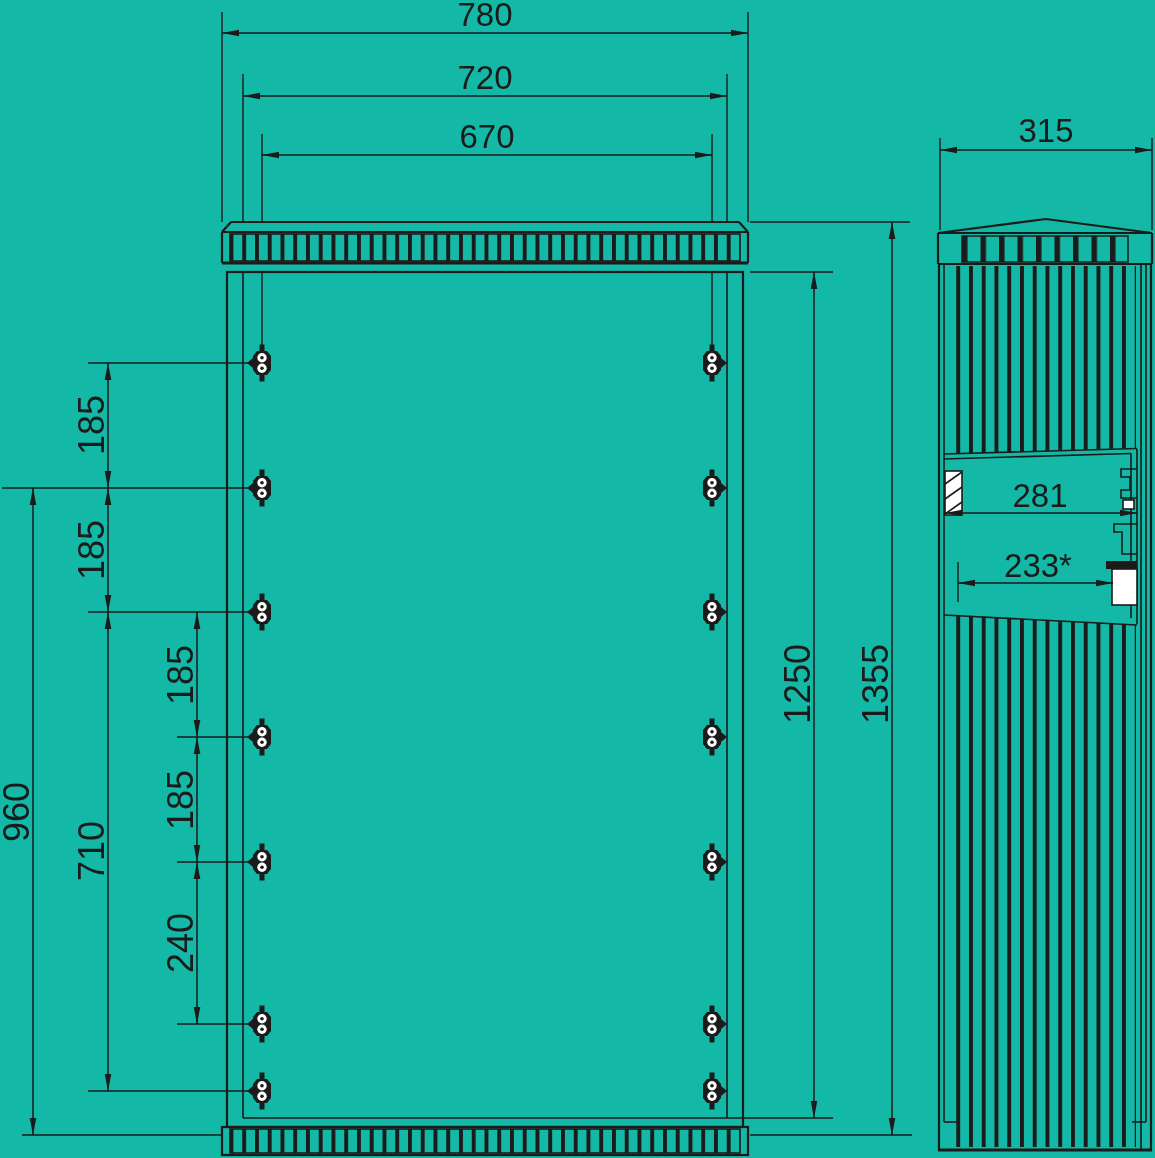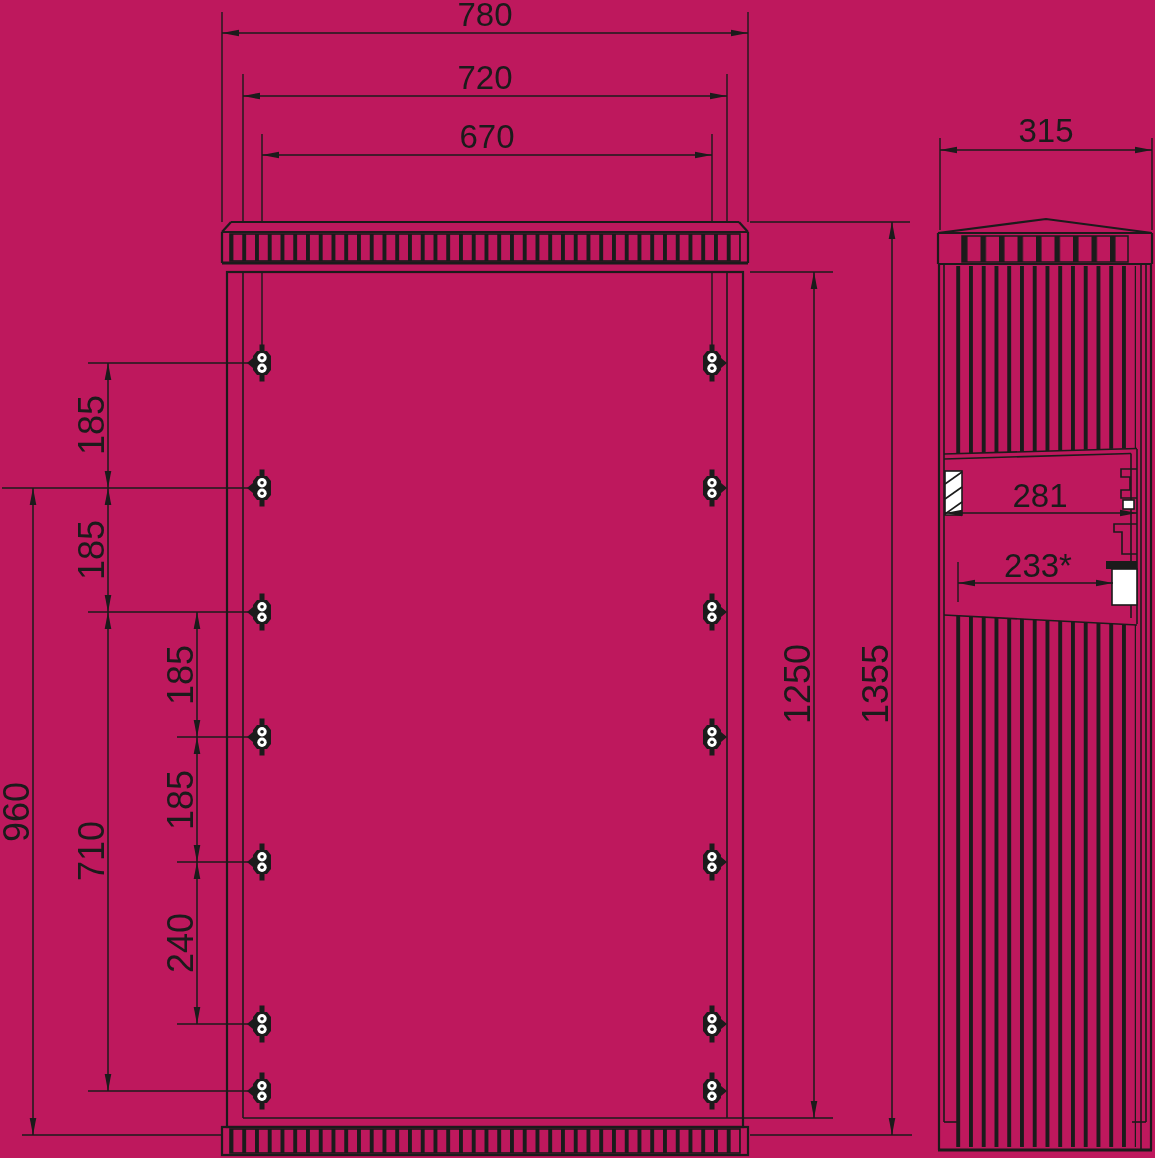--- a/index.html
+++ b/index.html
@@ -1,16 +1,16 @@
 <!DOCTYPE html>
 <html><head>
 <meta charset="utf-8">
 <style>
   html,body{margin:0;padding:0;background:#ffffff;}
-  .canvas{width:1155px;height:1158px;position:relative;background:#be185d;overflow:hidden;}
+  .canvas{width:1155px;height:1158px;position:relative;background:#14b8a6;overflow:hidden;}
   svg{display:block;}
   text{font-family:"Liberation Sans","DejaVu Sans",sans-serif;fill:#1b1b1b;}
   .dimtxt{font-size:33px;}
   .dimtxtv{font-size:36px;}
   .obj{stroke:#1b1b1b;fill:none;stroke-width:2.2;}
   .objthick{stroke:#1b1b1b;fill:none;stroke-width:2.8;}
   .thin{stroke:#1b1b1b;fill:none;stroke-width:1.4;}
   .med{stroke:#1b1b1b;fill:none;stroke-width:1.6;}
   .dim{stroke:#1b1b1b;fill:none;stroke-width:1.5;}
   .fillink{fill:#1b1b1b;stroke:none;}

